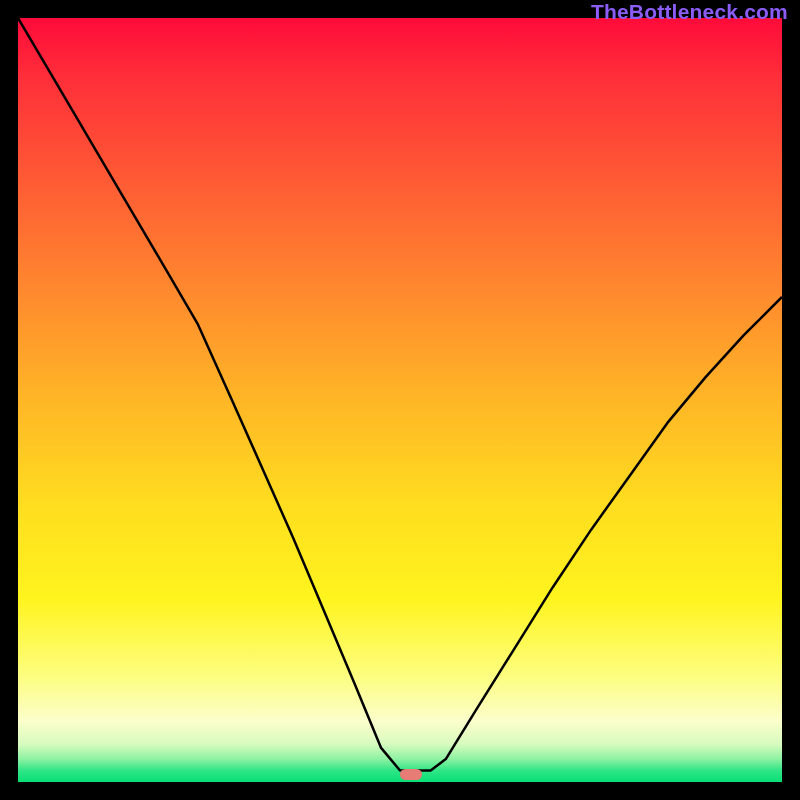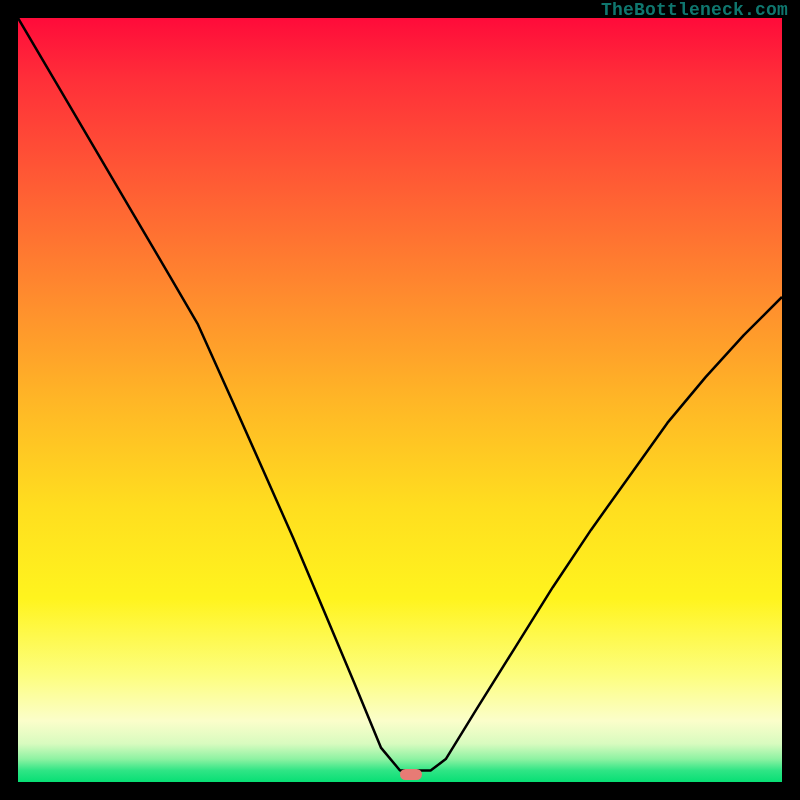--- a/index.html
+++ b/index.html
@@ -55,24 +55,24 @@
     position: absolute;
     width: 22px;
     height: 11px;
     background: #e77b75;
     border-radius: 6px;
   }
   .watermark {
     position: absolute;
     top: 0px;
     right: 12px;
-    font-family: Liberation Mono, monospace;
-    font-size: 18px;
+    font-family: Liberation Sans, sans-serif;
+    font-size: 21px;
     font-weight: 600;
-    color: #0f766e;
+    color: #8b5cf6;
     letter-spacing: 0.2px;
   }
 </style>
 </head>
 <body>
 <div class="frame">
 
   <div class="plot-area">
     <div class="gradient"></div>
     <svg class="curve" viewBox="0 0 764 764" preserveAspectRatio="none">

